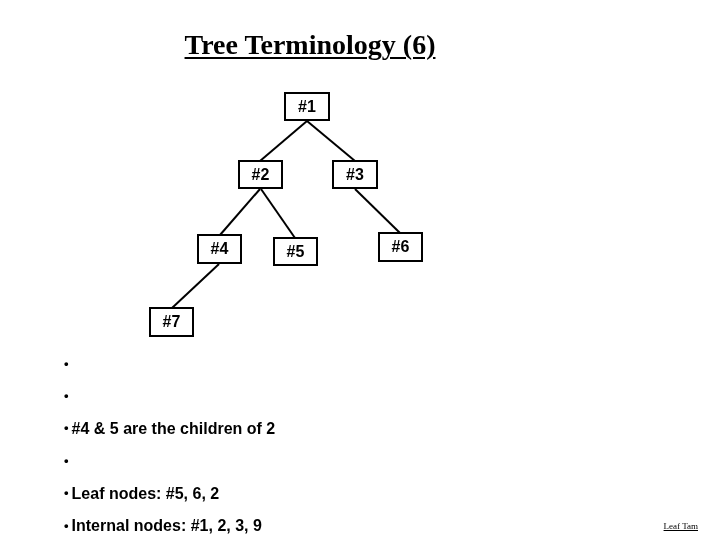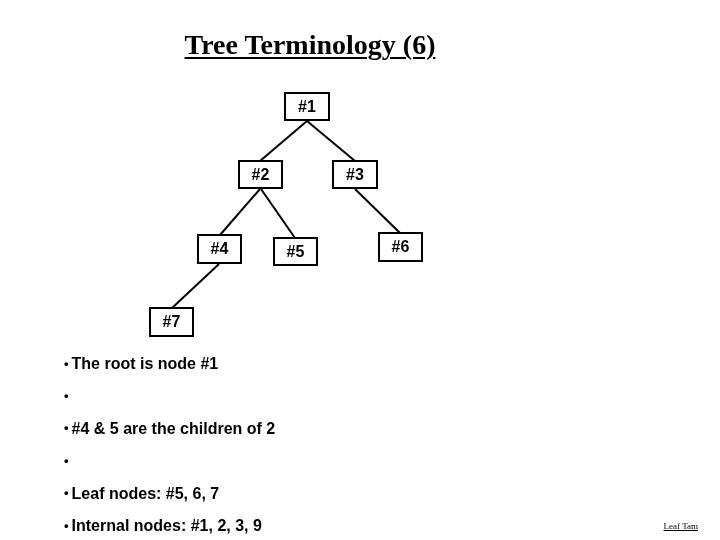--- a/index.html
+++ b/index.html
@@ -114,35 +114,34 @@
   <div class="node" style="left:378px; top:232px; width:45px; height:30px;">
       <span>#6</span>
     </div>
   <div class="node" style="left:149px; top:307px; width:45px; height:30px;">
       <span>#7</span>
     </div>
 
   <div class="bullets">
     <div class="bullet-row">
       <span class="bullet-dot">•</span>
-      <span>The root is node #1</span>
     </div>
     <div class="bullet-row">
       <span class="bullet-dot">•</span>
     </div>
     <div class="bullet-row">
       <span class="bullet-dot">•</span>
       <span>#4 &amp; 5 are the children of 2</span>
     </div>
     <div class="bullet-row">
       <span class="bullet-dot">•</span>
     </div>
     <div class="bullet-row">
       <span class="bullet-dot">•</span>
-      <span>Leaf nodes: #5, 6, 7</span>
+      <span>Leaf nodes: #5, 6, 2</span>
     </div>
     <div class="bullet-row">
       <span class="bullet-dot">•</span>
       <span>Internal nodes: #1, 2, 3, 9</span>
     </div>
   </div>
 
   <div class="footer">Leaf Tam</div>
 
 </div>

